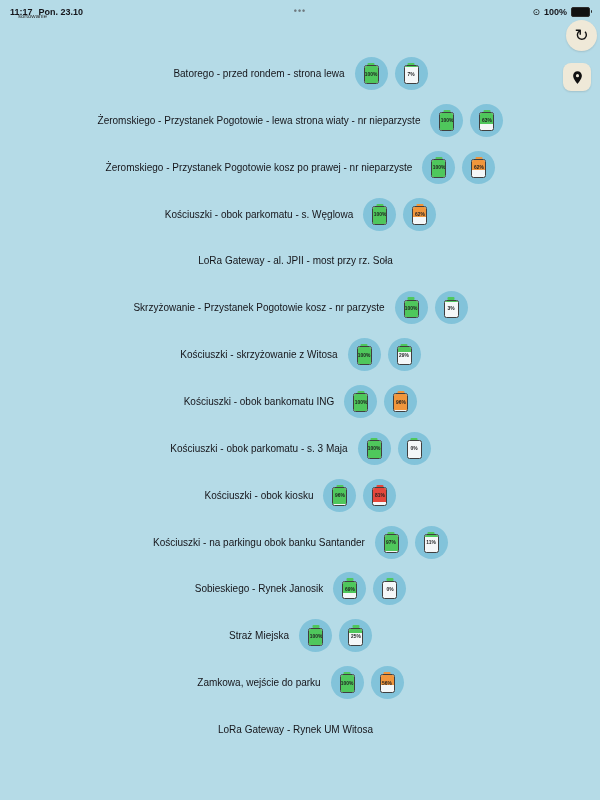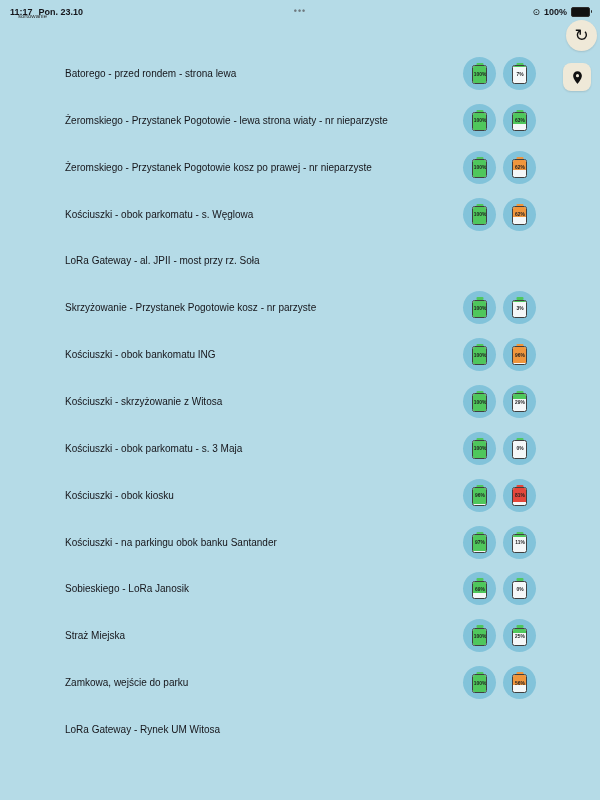--- a/index.html
+++ b/index.html
@@ -22,21 +22,21 @@
   .dropdown{position:absolute;left:35px;top:4px;width:521px;height:22px;box-sizing:border-box;
     border:1px solid #2b2b2b;border-radius:6px;background:rgba(255,255,255,0.32);
     display:flex;align-items:center;justify-content:space-between;padding:0 12px;font-size:10px;color:#101014;cursor:pointer}
   .chevron{width:7px;height:7px;border-right:1.4px solid #333;border-bottom:1.4px solid #333;transform:rotate(45deg);margin-top:-4px}
   .refresh-btn{position:absolute;right:3px;top:-1px;width:31px;height:31px;border-radius:50%;background:#efe9d8;
     display:flex;align-items:center;justify-content:center;font-size:17px;color:#111;box-shadow:0 1px 2px rgba(0,0,0,.12);cursor:pointer}
   .pin-btn{position:absolute;right:9px;top:63px;width:28px;height:28px;border-radius:8px;background:#efe9d8;
     display:flex;align-items:center;justify-content:center;z-index:6;box-shadow:0 1px 2px rgba(0,0,0,.12);cursor:pointer}
   
   .list{position:absolute;top:50px;left:0;right:0;bottom:0}
-  .row{height:46.87px;display:flex;align-items:center;justify-content:space-between;
+  .row{height:46.87px;display:flex;align-items:center;justify-content:center;
     padding:0 64px 0 65px;box-sizing:border-box;cursor:pointer}
   .row-label{font-size:10px;color:#15151a;padding-right:10px}
   .gauges{display:flex;gap:7px;flex:none}
   .gauge{width:33px;height:33px;border-radius:50%;background:#82c3da;display:flex;align-items:center;justify-content:center;flex:none}
   .battery{position:relative;width:15px;height:21px}
   .cap{position:absolute;top:0;left:50%;transform:translateX(-50%);width:7px;height:3px;border-radius:1px}
   .bbody{position:absolute;top:2.4px;left:0;right:0;bottom:0;border:1.3px solid #3f3f3f;border-radius:2.5px;background:#f4f7f8;overflow:hidden}
   .fill{position:absolute;top:0;left:0;right:0}
   .pct{position:absolute;top:50%;left:50%;width:26px;margin-left:-13px;margin-top:-4px;text-align:center;
     font-size:7px;line-height:8px;font-weight:bold;color:#1d1d1f;transform:scale(0.7)}
@@ -184,20 +184,43 @@
       <div class="cap" style="background:#4fc75c"></div>
       <div class="bbody">
         <div class="fill" style="height:3%;background:#4fc75c"></div>
         <span class="pct">3%</span>
       </div>
     </div>
   </div>
       </div>
     </div>
     <div class="row">
+      <span class="row-label">Kościuszki - skrzyżowanie z Witosa</span>
+      <div class="gauges">
+        <div class="gauge">
+    <div class="battery">
+      <div class="cap" style="background:#4fc75c"></div>
+      <div class="bbody">
+        <div class="fill" style="height:100%;background:#4fc75c"></div>
+        <span class="pct">100%</span>
+      </div>
+    </div>
+  </div>
+        <div class="gauge">
+    <div class="battery">
+      <div class="cap" style="background:#4fc75c"></div>
+      <div class="bbody">
+        <div class="fill" style="height:29%;background:#4fc75c"></div>
+        <span class="pct">29%</span>
+      </div>
+    </div>
+  </div>
+      </div>
+    </div>
+    <div class="row">
       <span class="row-label">Kościuszki - obok bankomatu ING</span>
       <div class="gauges">
         <div class="gauge">
     <div class="battery">
       <div class="cap" style="background:#4fc75c"></div>
       <div class="bbody">
         <div class="fill" style="height:100%;background:#4fc75c"></div>
         <span class="pct">100%</span>
       </div>
     </div>
@@ -207,43 +230,20 @@
       <div class="cap" style="background:#f0963c"></div>
       <div class="bbody">
         <div class="fill" style="height:96%;background:#f0963c"></div>
         <span class="pct">96%</span>
       </div>
     </div>
   </div>
       </div>
     </div>
     <div class="row">
-      <span class="row-label">Kościuszki - skrzyżowanie z Witosa</span>
-      <div class="gauges">
-        <div class="gauge">
-    <div class="battery">
-      <div class="cap" style="background:#4fc75c"></div>
-      <div class="bbody">
-        <div class="fill" style="height:100%;background:#4fc75c"></div>
-        <span class="pct">100%</span>
-      </div>
-    </div>
-  </div>
-        <div class="gauge">
-    <div class="battery">
-      <div class="cap" style="background:#4fc75c"></div>
-      <div class="bbody">
-        <div class="fill" style="height:29%;background:#4fc75c"></div>
-        <span class="pct">29%</span>
-      </div>
-    </div>
-  </div>
-      </div>
-    </div>
-    <div class="row">
       <span class="row-label">Kościuszki - obok parkomatu - s. 3 Maja</span>
       <div class="gauges">
         <div class="gauge">
     <div class="battery">
       <div class="cap" style="background:#4fc75c"></div>
       <div class="bbody">
         <div class="fill" style="height:100%;background:#4fc75c"></div>
         <span class="pct">100%</span>
       </div>
     </div>
@@ -299,21 +299,21 @@
       <div class="cap" style="background:#4fc75c"></div>
       <div class="bbody">
         <div class="fill" style="height:11%;background:#4fc75c"></div>
         <span class="pct">11%</span>
       </div>
     </div>
   </div>
       </div>
     </div>
     <div class="row">
-      <span class="row-label">Sobieskiego - LoRa Janosik</span>
+      <span class="row-label">Sobieskiego - Rynek Janosik</span>
       <div class="gauges">
         <div class="gauge">
     <div class="battery">
       <div class="cap" style="background:#4fc75c"></div>
       <div class="bbody">
         <div class="fill" style="height:69%;background:#4fc75c"></div>
         <span class="pct">69%</span>
       </div>
     </div>
   </div>

